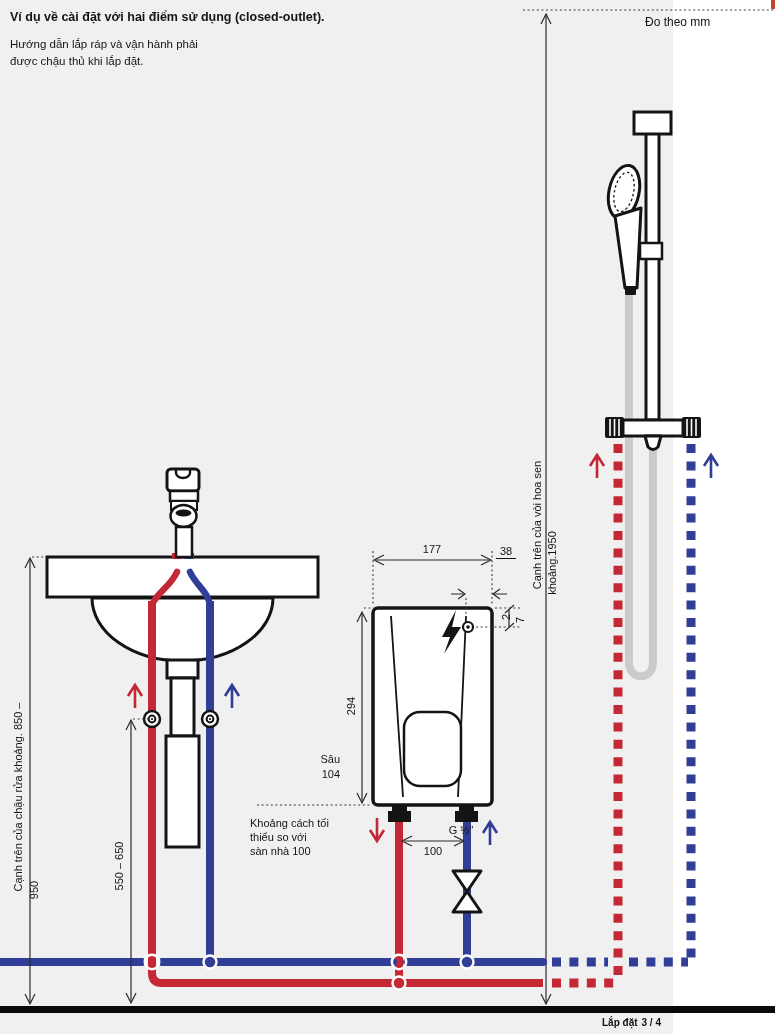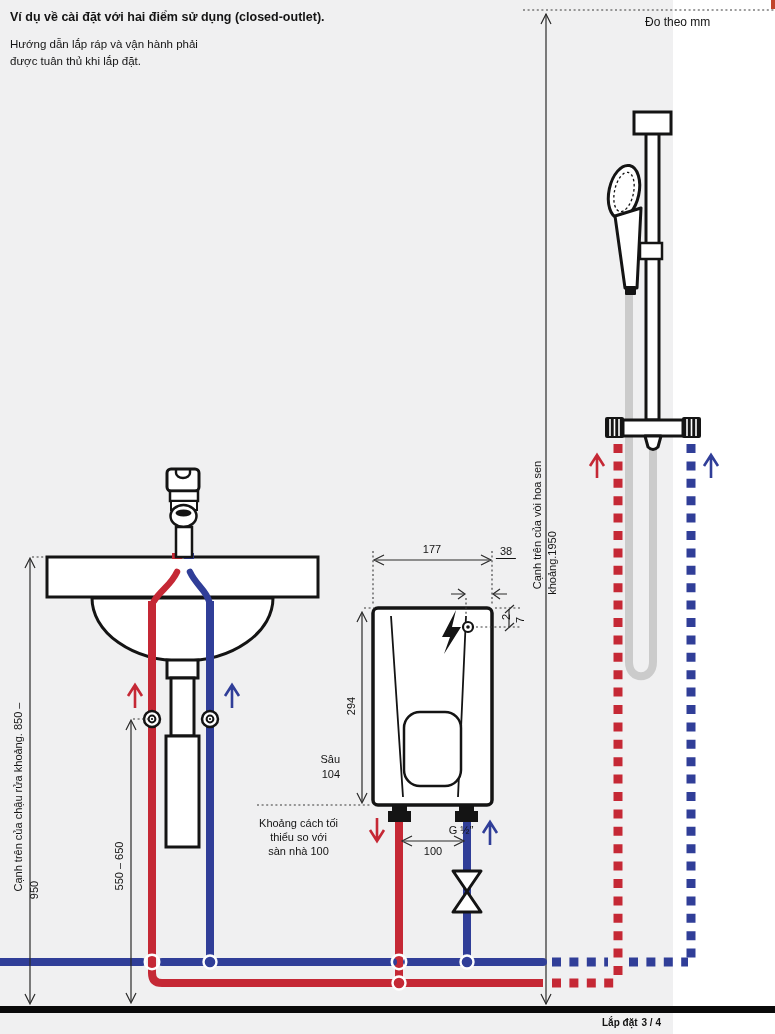--- a/index.html
+++ b/index.html
@@ -14,21 +14,21 @@
   .lbl{position:absolute;z-index:2;font-size:11px;white-space:nowrap;color:#141414;}
   .ctr{transform:translate(-50%,-50%);}
   .rot{transform:translate(-50%,-50%) rotate(-90deg);}
   .title{left:10px;top:10px;font-size:12.5px;font-weight:bold;}
   .sub1{left:10px;top:38px;font-size:11.5px;}
   .sub2{left:10px;top:55px;font-size:11.5px;}
   .unit{left:645px;top:15px;font-size:12px;}
   .dim{font-size:11px;}
   .dim38{border-bottom:1px solid #141414;padding:0 4px 1px 4px;}
   .sau{left:282px;top:752px;width:58px;text-align:right;line-height:15px;white-space:normal;}
-  .clearance{left:250px;top:816px;width:97px;text-align:center;line-height:14px;white-space:normal;}
+  .clearance{left:250px;top:816px;width:97px;text-align:left;line-height:14px;white-space:normal;}
   .footer-note{left:4px;top:1017px;font-size:8.5px;}
   .footer-page{right:12px;top:1017px;font-size:10px;font-weight:bold;}
   .footer-page span{margin-left:4px;}
   
   .blk{stroke:#141414;fill:none;}
   .fix{fill:#ffffff;stroke:#141414;}
   .hot{stroke:var(--hot);fill:none;}
   .cold{stroke:var(--cold);fill:none;}
   .hotf{fill:var(--hot);}
   .coldf{fill:var(--cold);}
@@ -176,21 +176,21 @@
       <path class="dimln" d="M131,721 V1002"></path>
       <path class="dimln" d="M126,730 L131,720 L136,730 M126,993 L131,1003 L136,993"></path>
       <path class="dotln" d="M133,719 H149"></path>
     </g>
 
     <rect x="0" y="1006" width="775" height="7" fill="#0a0a0a"></rect>
   </svg>
 
   <div class="lbl title">Ví dụ về cài đặt với hai điểm sử dụng (closed-outlet).</div>
   <div class="lbl sub1">Hướng dẫn lắp ráp và vận hành phải</div>
-  <div class="lbl sub2">được tuân thủ khi lắp đặt.</div>
+  <div class="lbl sub2">được chậu thủ khi lắp đặt.</div>
   <div class="lbl unit">Đo theo mm</div>
 
   <div class="lbl dim ctr" style="left:432px;top:549px;">177</div>
   <div class="lbl dim ctr dim38" style="left:478px;top:552px;margin-left:28px;">38</div>
   <div class="lbl dim rot" style="left:351px;top:706px;">294</div>
   <div class="lbl dim rot" style="left:506px;top:617px;">2</div>
   <div class="lbl dim rot" style="left:520px;top:620px;">7</div>
 
   <div class="lbl sau">
     <div>Sâu</div>

